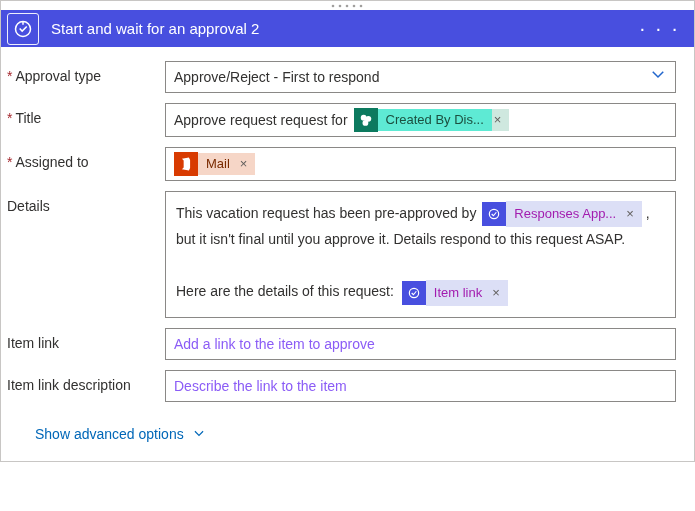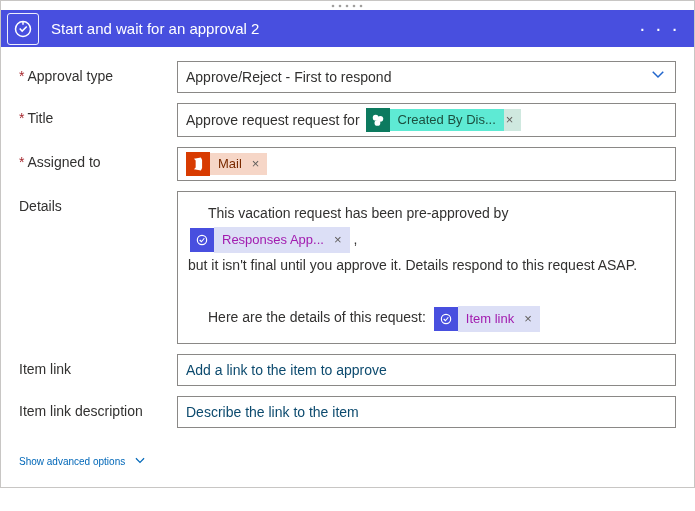--- a/index.html
+++ b/index.html
@@ -50,21 +50,21 @@
     font-size: 15px;
   }
   .header .more {
     font-size: 20px;
     letter-spacing: 2px;
     cursor: pointer;
     padding: 0 4px;
   }
 
   .body {
-    padding: 14px 18px 8px 18px;
+    padding: 14px 18px 8px 6px;
   }
   .row {
     display: flex;
     align-items: flex-start;
     margin-bottom: 10px;
   }
   .label {
     width: 158px;
     flex: 0 0 158px;
     padding-top: 7px;
@@ -91,21 +91,21 @@
     position: relative;
     background: #fff;
   }
   .input.select { padding-right: 34px; }
   .input .caret {
     position: absolute;
     right: 8px;
     top: 50%;
     transform: translateY(-50%);
   }
-  .placeholder { color: #0c4a6e; }
+  .placeholder { color: #8b5cf6; }
 
   .token {
     display: inline-flex;
     align-items: center;
     height: 24px;
     border-radius: 2px;
     font-size: 13px;
     max-width: 100%;
   }
   .token .t-icon {
@@ -139,36 +139,37 @@
   
   .tk-app .t-icon  { background: #484fdf; color:#fff; }
   .tk-app .t-label { background: #dcdff6; color:#a21caf; }
   .tk-app .t-x     { background: #dcdff6; }
 
   .details-box {
     border: 1px solid #8a8886;
     padding: 8px 10px 12px 10px;
     line-height: 26px;
   }
-  .details-box .inline { display:inline;margin-left:20px; }
+  .details-box .inline { display:inline; }
   .details-box .comma { margin-left:2px; }
   .details-box .line { }
   .details-box .spacer { height: 26px; }
 
   .advanced {
     padding: 6px 18px 18px 18px;
   }
   .advanced a {
     color: #0067b8;
     text-decoration: none;
-    font-size: 10px;
+    font-size: 14px;
     cursor: pointer;
     display: inline-flex;
     align-items: center;
     gap: 8px;
+    margin-left: 16px;
   }
 </style>
 </head>
 <body>
 
 <div class="card">
 
   <div class="grip">
     <svg width="36" height="6" viewBox="0 0 36 6">
       <g fill="#a19f9d">

